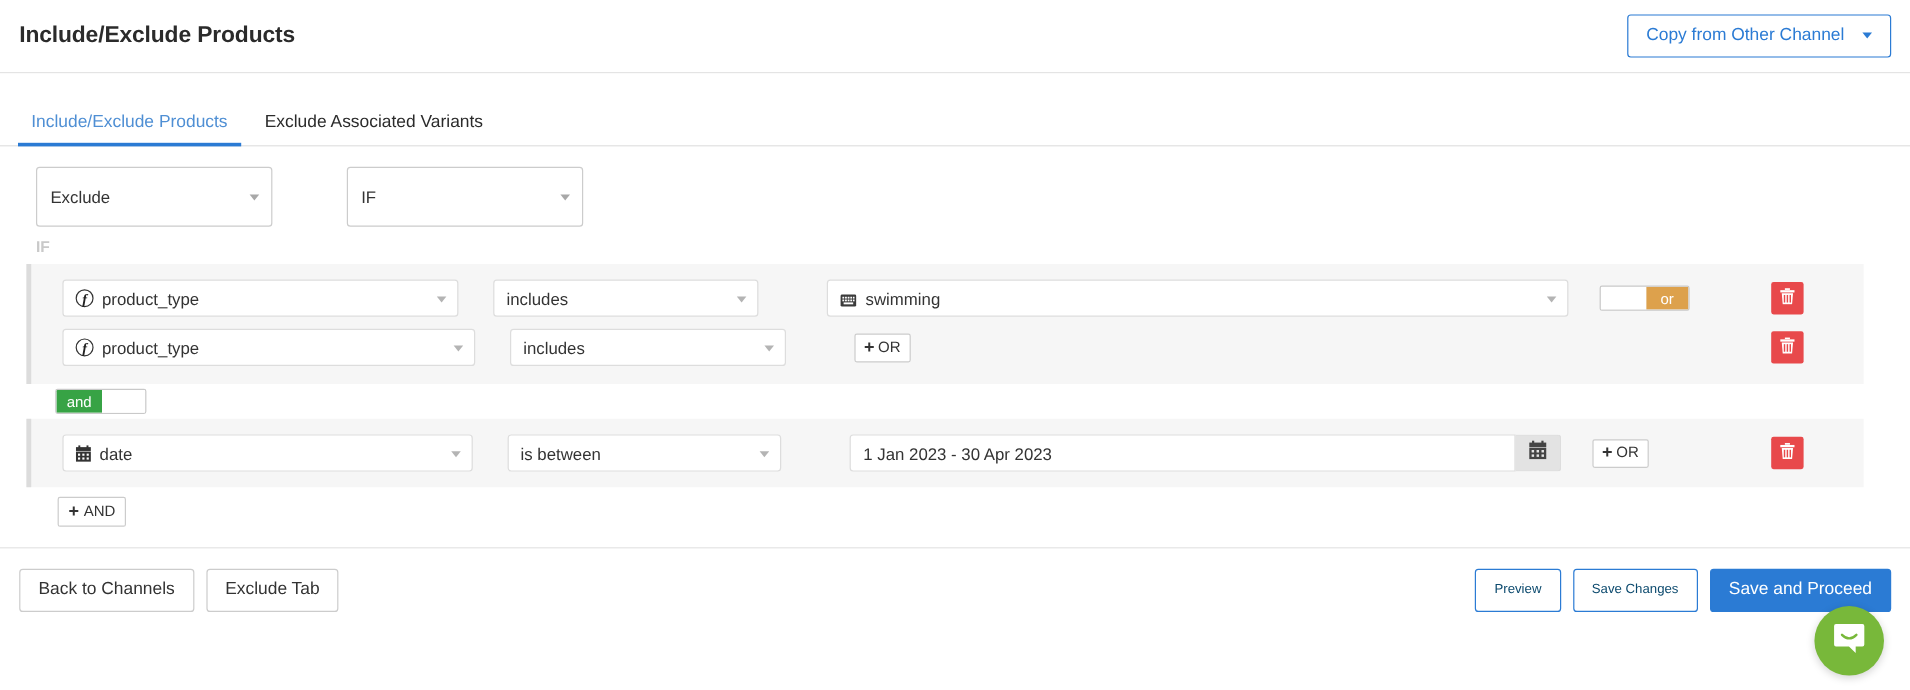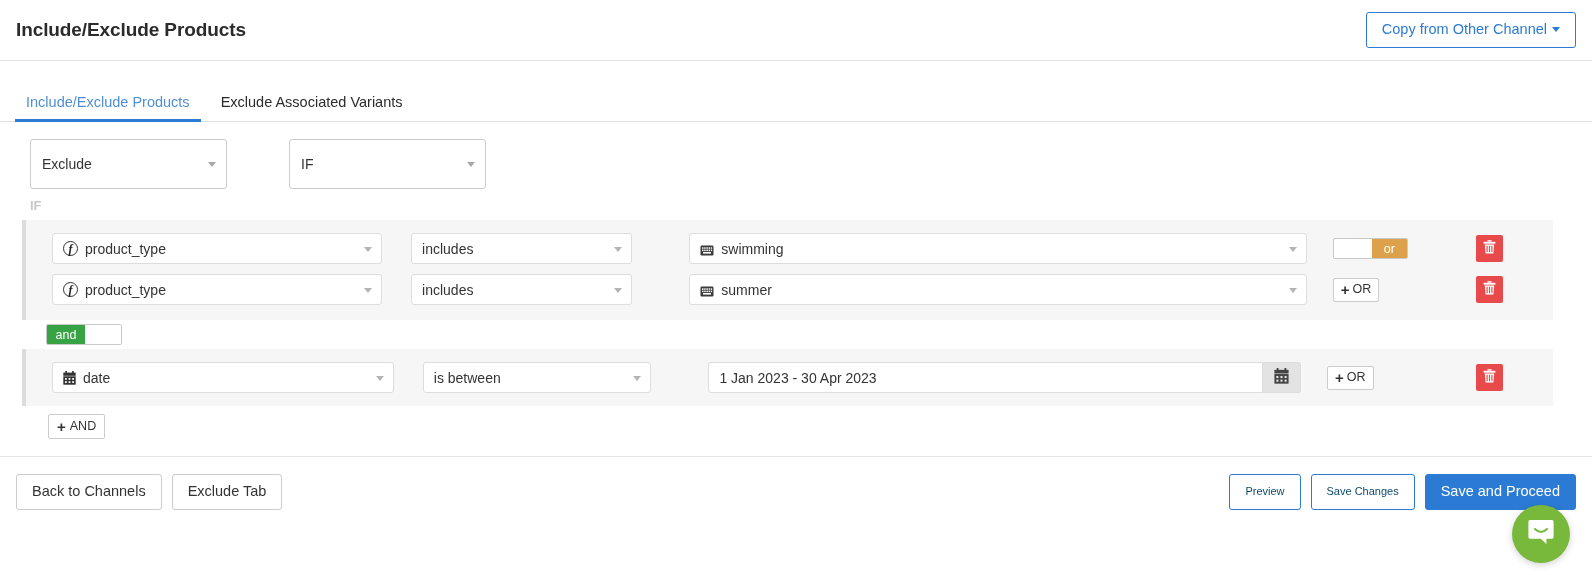--- a/index.html
+++ b/index.html
@@ -41,21 +41,21 @@
     border: 1px solid #2b7bd4;
     color: #2b7bd4;
     background: #fff;
     font-size: 14.5px;
     padding: 9px 15px 10px 15px;
     border-radius: 3px;
     line-height: 1;
     cursor: pointer;
     display: inline-flex;
     align-items: center;
-    gap: 5px;
+    gap: 15px;
     white-space: nowrap;
   }
   .caret-down {
     width: 0; height: 0;
     border-left: 4.5px solid transparent;
     border-right: 4.5px solid transparent;
     border-top: 5px solid #2b7bd4;
     display: inline-block;
   }
 
@@ -493,42 +493,20 @@
     </div>
 
     <div class="cond-row">
       <div class="field-box col-field">
         <span class="icon-fx">f</span>
         <span>product_type</span>
         <span class="arrow"></span>
       </div>
       <div class="field-box col-op">
         <span>includes</span>
-        <span class="arrow"></span>
-      </div>
-      <div class="field-box col-value">
-        <span class="icon-keyboard">
-          <svg width="14" height="11" viewBox="0 0 14 11" xmlns="http://www.w3.org/2000/svg">
-            <rect x="0.5" y="0.5" width="13" height="10" rx="1.2" fill="#3b3b3b"></rect>
-            <g fill="#ffffff">
-              <rect x="2" y="2.3" width="1.5" height="1.5"></rect>
-              <rect x="4.2" y="2.3" width="1.5" height="1.5"></rect>
-              <rect x="6.4" y="2.3" width="1.5" height="1.5"></rect>
-              <rect x="8.6" y="2.3" width="1.5" height="1.5"></rect>
-              <rect x="10.8" y="2.3" width="1.3" height="1.5"></rect>
-              <rect x="2" y="4.6" width="1.5" height="1.5"></rect>
-              <rect x="4.2" y="4.6" width="1.5" height="1.5"></rect>
-              <rect x="6.4" y="4.6" width="1.5" height="1.5"></rect>
-              <rect x="8.6" y="4.6" width="1.5" height="1.5"></rect>
-              <rect x="10.8" y="4.6" width="1.3" height="1.5"></rect>
-              <rect x="3" y="7" width="8" height="1.6"></rect>
-            </g>
-          </svg>
-        </span>
-        <span>summer</span>
         <span class="arrow"></span>
       </div>
       <div class="logic-cell">
         <button class="btn-add-or">
           <span class="plus-glyph">+</span>
           <span>OR</span>
         </button>
       </div>
       <div class="del-cell">
         <button class="btn-trash">

